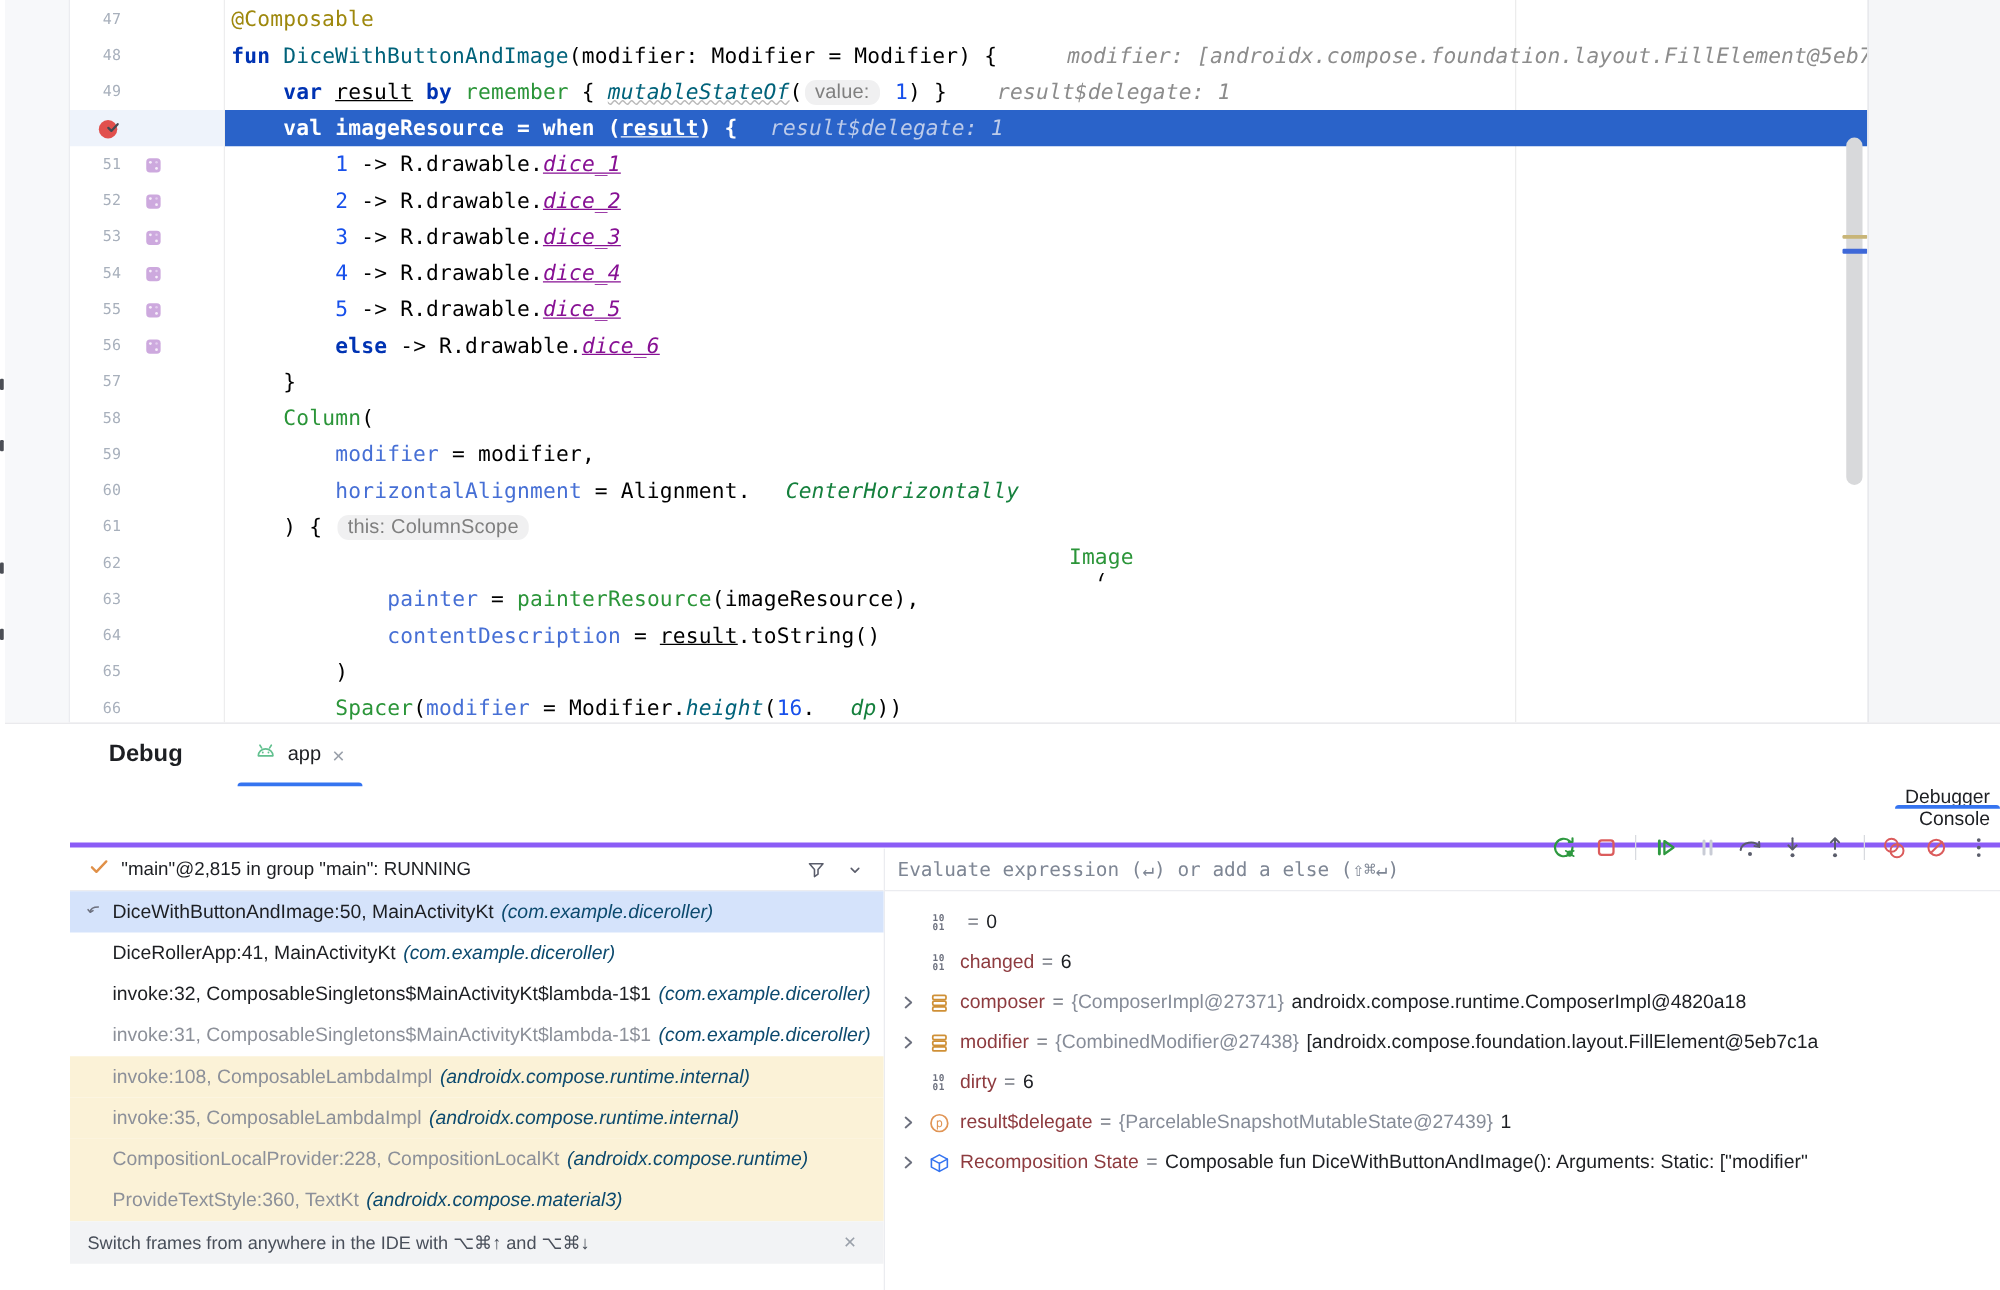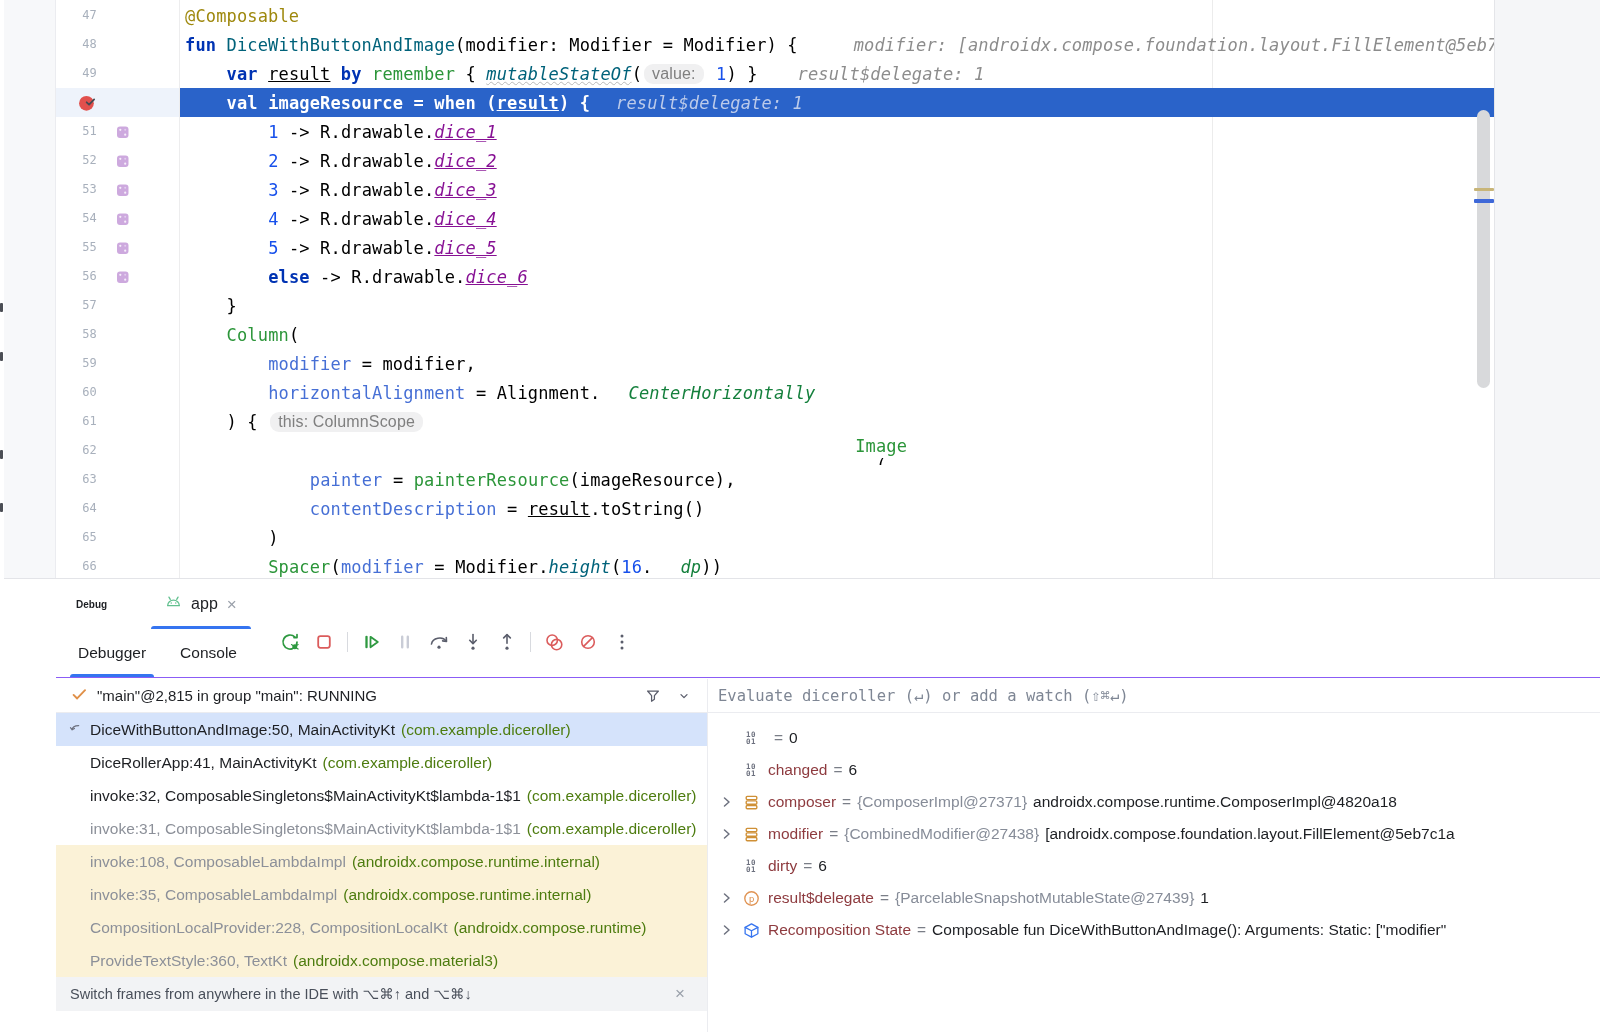--- a/index.html
+++ b/index.html
@@ -49,41 +49,41 @@
   .hint { font-style:italic; color:#8c8c8c; }
   .row.exec .hint { color:#bccbea; }
   .editor-void { position:absolute; left:1494px; top:0; right:0; height:578px; background:#f5f6f8; border-left:1px solid #e4e5e9; }
   .sb-thumb { position:absolute; left:1421px; top:110px; width:13px; height:278px; background:#d8d9db; border-radius:7px; }
   .sb-mark { position:absolute; left:1418px; width:20px; border-radius:1px; }
 
   
   .debug-area { position:absolute; left:0; top:578px; width:1600px; height:454px; background:#fff; border-top:1px solid #e3e4e8; }
   .debug-main { position:absolute; left:56px; top:0; right:0; bottom:0; }
   .dbg-header { height:50px; display:flex; align-items:center; position:relative; }
-  .dbg-title { margin-left:20px; font-weight:700; font-size:10px; }
+  .dbg-title { margin-left:31px; font-weight:700; font-size:19px; }
   .session-tab { margin-left:44px; height:100%; display:flex; align-items:center; gap:7px; padding:0 12px; position:relative; }
   .session-tab .underline { position:absolute; left:0; right:0; bottom:0; height:3px; background:#3574f0; border-radius:3px 3px 0 0; }
   .tab-close { color:#9aa0aa; font-size:17px; line-height:1; padding:0 2px; }
-  .dbg-toolbar { height:49px; display:flex; align-items:flex-start; border-bottom:1px solid #8b5cf6; }
+  .dbg-toolbar { height:49px; display:flex; align-items:flex-end; border-bottom:4px solid #8b5cf6;flex-direction:column; }
   .dbg-tab { position:relative; height:100%; display:flex; align-items:center; padding:0 8px; font-size:15.5px; }
   .dbg-tab.first { margin-left:14px; }
   .dbg-tab + .dbg-tab { margin-left:18px; }
   .dbg-tab .underline { position:absolute; left:0; right:0; bottom:0; height:3px; background:#3574f0; border-radius:3px 3px 0 0; }
   .tb-icons { display:flex; align-items:center; margin-left:28px; }
   .tb-btn { width:26px; height:26px; margin:0 4px; display:flex; align-items:center; justify-content:center; border-radius:4px; }
   .tb-sep { width:1px; height:20px; background:#d8dadf; margin:0 6px; }
 
   .dbg-body { position:absolute; top:100px; left:0; right:0; bottom:0; display:flex; }
   .frames-pane { width:652px; position:relative; border-right:1px solid #ebecf0; overflow:hidden; }
   .thread-row { height:34px; display:flex; align-items:center; border-bottom:1px solid #ebecf0; padding:0 14px; font-size:15px; }
   .thread-row .ttext { margin-left:8px; flex:1; white-space:nowrap; overflow:hidden; }
   .thread-row .ticn { margin-left:12px; display:flex; align-items:center; }
   .frame-row { height:33px; display:flex; align-items:center; padding-left:34px; font-size:15.5px;
                white-space:nowrap; overflow:hidden; position:relative; }
-  .frame-row .pkg { color:#4d7c0f; margin-left:6px; }
+  .frame-row .pkg { font-style:italic; color:#0c4a6e; margin-left:6px; }
   .frame-row.gray { color:#8c9099; }
   .frame-row.selected { background:#d5e3fb; }
   .frame-row.cream { background:#fbf2d7; }
   .frame-row .ptr { position:absolute; left:11px; top:8px; }
   .frames-banner { position:absolute; left:0; right:0; top:298px; height:34px; background:#f2f3f5;
                    display:flex; align-items:center; padding:0 14px; font-size:14.5px; color:#494f5a; }
   .frames-banner .bclose { margin-left:auto; color:#9aa0aa; font-size:17px; padding-right:8px; }
 
   .vars-pane { flex:1; position:relative; overflow:hidden; }
   .eval-row { height:34px; border-bottom:1px solid #ebecf0; display:flex; align-items:center; padding-left:10px;
@@ -427,21 +427,21 @@
                 <span class="pkg">(androidx.compose.material3)</span>
               </div>
             </div>
           <div class="frames-banner">
             <span>Switch frames from anywhere in the IDE with ⌥⌘↑ and ⌥⌘↓</span>
             <span class="bclose">×</span>
           </div>
         </div>
         <div class="vars-pane">
           <div class="eval-row">
-            <span>Evaluate diceroller (↵) or add a watch (⇧⌘↵)</span>
+            <span>Evaluate expression (↵) or add a else (⇧⌘↵)</span>
           </div>
           <div class="vars-list" id="vars-list">
               <div class="var-row">
                 <span class="chev"></span>
                 <span class="vicon">
                   <span class="pvicon">
                     <i style="font-style:normal">10</i>
                     <i style="font-style:normal">01</i>
                   </span>
                 </span>

